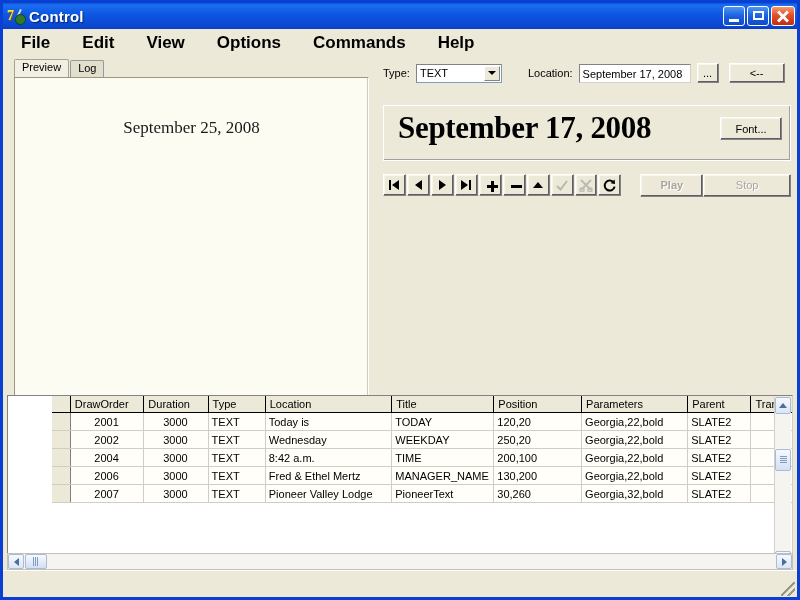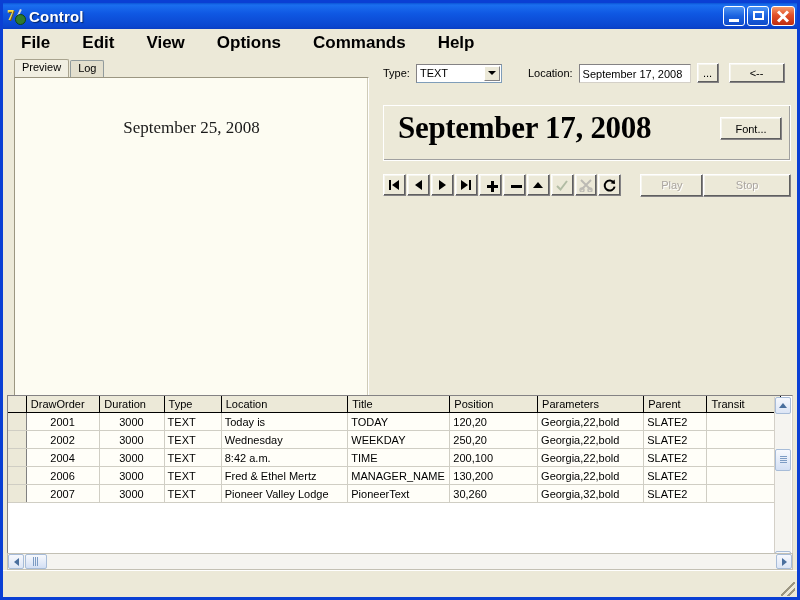--- a/index.html
+++ b/index.html
@@ -154,40 +154,40 @@
     font-size:31px;color:#000;letter-spacing:-0.3px;white-space:nowrap;
   }
   .font-btn{position:absolute;right:8px;top:11px;width:62px;height:23px;}
 
   
   .tool-row{position:absolute;left:4px;top:114px;right:2px;height:24px;display:flex;align-items:center;}
   .tbtn2{
     width:24px;height:22px;margin-right:1px;position:relative;
   }
   .tbtn2.dis svg, .tbtn2.dis .g{opacity:.32;}
-  .playbtn{width:66px;height:23px;margin-left:18px;}
+  .playbtn{width:66px;height:23px;margin-left:18px;font-weight:bold;}
   .stopbtn{width:92px;height:23px;}
 
   
   .g{display:block;}
   .tri-l{width:0;height:0;border-top:5px solid transparent;border-bottom:5px solid transparent;border-right:7px solid #000;}
   .tri-r{width:0;height:0;border-top:5px solid transparent;border-bottom:5px solid transparent;border-left:7px solid #000;}
   .tri-u{width:0;height:0;border-left:5px solid transparent;border-right:5px solid transparent;border-bottom:6px solid #000;}
   .bar-l{width:2px;height:10px;background:#000;}
   .ctr{display:flex;align-items:center;justify-content:center;height:100%;gap:1px;}
   .plus-h{position:absolute;left:7px;top:10px;width:11px;height:3px;background:#000;}
   .plus-v{position:absolute;left:11px;top:6px;width:3px;height:11px;background:#000;}
   .minus-h{position:absolute;left:7px;top:10px;width:11px;height:3px;background:#000;}
 
   
   .grid-wrap{
     position:absolute;left:4px;bottom:0;right:4px;height:175px;
     background:#fff;
     border:1px solid #848284;border-right-color:#d4d0c8;border-bottom-color:#d4d0c8;
-    box-sizing:border-box;overflow:hidden;
+    box-sizing:border-box;overflow:hidden;padding-left:44px;
   }
   table.grid{border-collapse:collapse;table-layout:fixed;width:773px;font-size:11px;}
   table.grid th{
     background:#ece9d8;font-weight:normal;text-align:left;
     border-right:1px solid #000;border-bottom:1px solid #000;
     padding:2px 0 2px 4px;height:15px;box-sizing:border-box;
     white-space:nowrap;overflow:hidden;color:#000;
   }
   table.grid th.rowhdr{border-right:1px solid #000;}
   table.grid td{

